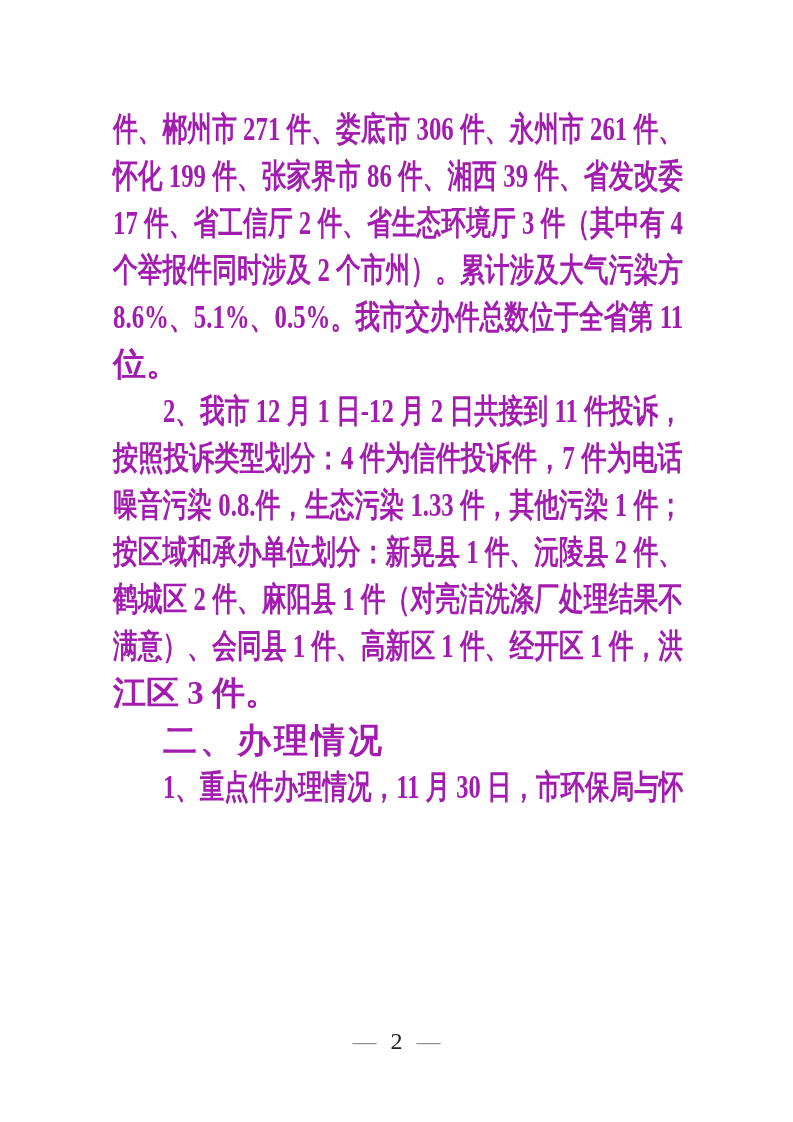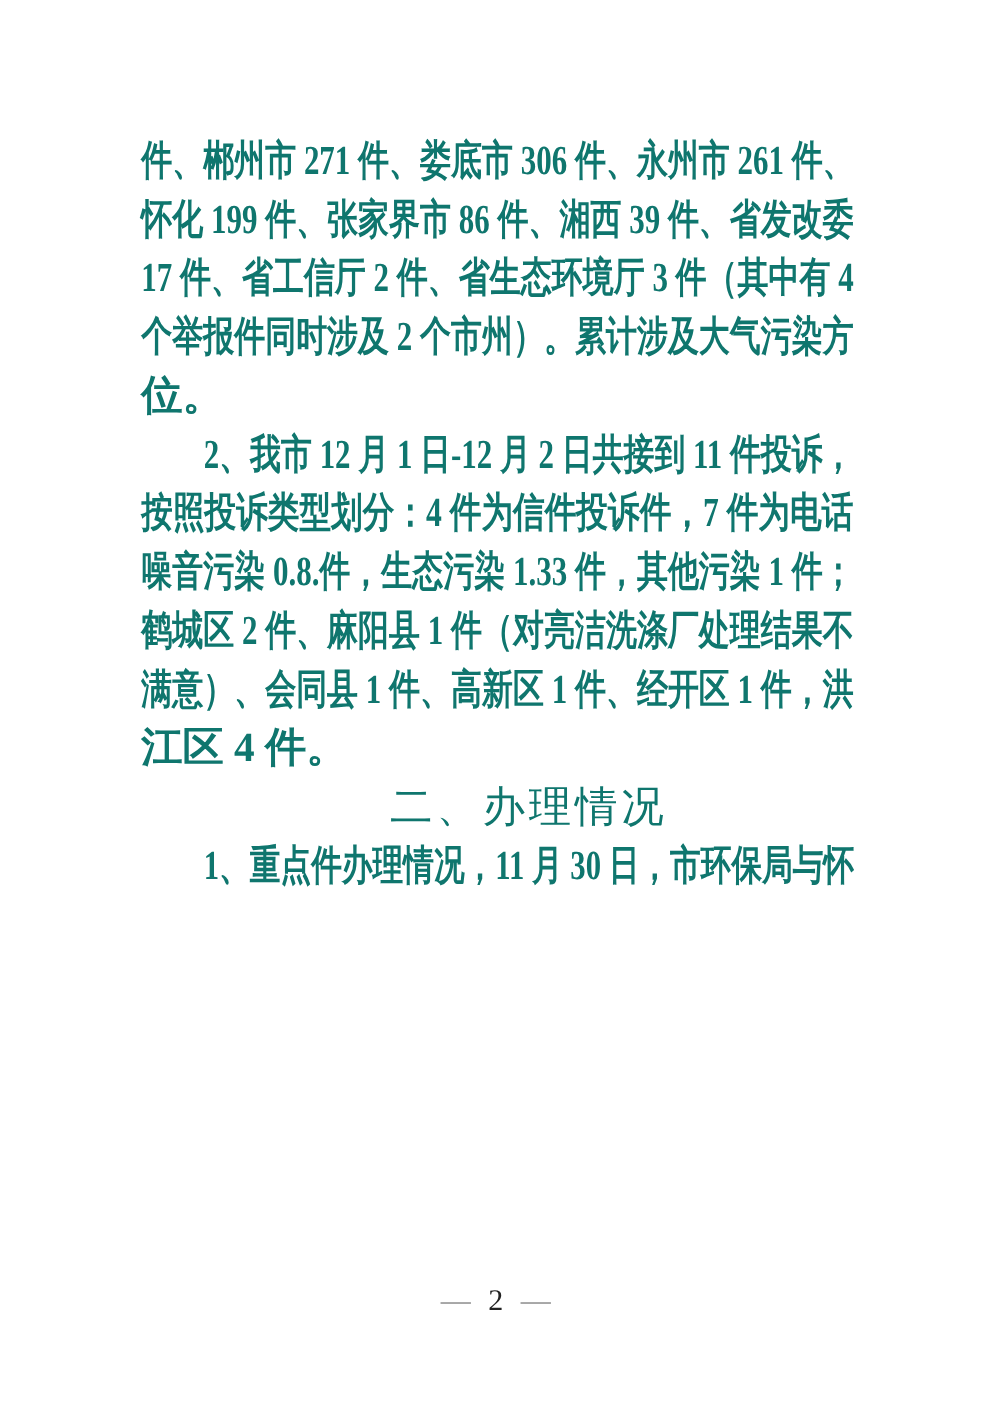--- a/index.html
+++ b/index.html
@@ -20,33 +20,33 @@
     position: absolute;
     left: 113px;
     top: 106px;
     width: 570px;
   }
   .line {
     height: 47px;
     line-height: 47px;
     font-size: 33px;
     font-weight: bold;
-    color: #0f766e;
+    color: #a21caf;
     white-space: nowrap;
     overflow: visible;
   }
   .line .ln {
     display: inline-block;
     white-space: nowrap;
     transform-origin: 0 50%;
   }
-  .line.indent { padding-left: 50px; text-align: center; }
+  .line.indent { padding-left: 50px; }
   .line.heading {
     font-family: "Liberation Sans", "DejaVu Sans", sans-serif;
-    font-weight: 400;
+    font-weight: 700;
     font-size: 34px;
     letter-spacing: 3px;
   }
   .footer {
     position: absolute;
     left: 0;
     top: 1028px;
     width: 100%;
     text-align: center;
     font-size: 24px;
@@ -66,27 +66,29 @@
 </head>
 <body>
 
 <div class="page">
 
   <div class="text-block">
     <div class="line fit"><span class="ln" style="transform: scaleX(0.750988);">件、郴州市 271 件、娄底市 306 件、永州市 261 件、</span></div>
     <div class="line fit"><span class="ln" style="transform: scaleX(0.750988);">怀化 199 件、张家界市 86 件、湘西 39 件、省发改委</span></div>
     <div class="line fit"><span class="ln" style="transform: scaleX(0.750988);">17 件、省工信厅 2 件、省生态环境厅 3 件（其中有 4</span></div>
     <div class="line fit"><span class="ln" style="transform: scaleX(0.750988);">个举报件同时涉及 2 个市州）。累计涉及大气污染方</span></div>
+    <div class="line fit"><span class="ln" style="transform: scaleX(0.752972);">8.6%、5.1%、0.5%。我市交办件总数位于全省第 11</span></div>
     <div class="line"><span class="ln" style="transform: scaleX(1);">位。</span></div>
     <div class="line fit indent"><span class="ln" style="transform: scaleX(0.74928);">2、我市 12 月 1 日-12 月 2 日共接到 11 件投诉，</span></div>
     <div class="line fit"><span class="ln" style="transform: scaleX(0.76716);">按照投诉类型划分：4 件为信件投诉件，7 件为电话</span></div>
     <div class="line fit"><span class="ln" style="transform: scaleX(0.750988);">噪音污染 0.8.件，生态污染 1.33 件，其他污染 1 件；</span></div>
+    <div class="line fit"><span class="ln" style="transform: scaleX(0.750988);">按区域和承办单位划分：新晃县 1 件、沅陵县 2 件、</span></div>
     <div class="line fit"><span class="ln" style="transform: scaleX(0.750988);">鹤城区 2 件、麻阳县 1 件（对亮洁洗涤厂处理结果不</span></div>
     <div class="line fit"><span class="ln" style="transform: scaleX(0.750988);">满意）、会同县 1 件、高新区 1 件、经开区 1 件，洪</span></div>
-    <div class="line"><span class="ln" style="transform: scaleX(1);">江区 4 件。</span></div>
+    <div class="line"><span class="ln" style="transform: scaleX(1);">江区 3 件。</span></div>
     <div class="line heading indent"><span class="ln" style="transform: scaleX(1);">二、办理情况</span></div>
     <div class="line fit indent"><span class="ln" style="transform: scaleX(0.74392);">1、重点件办理情况，11 月 30 日，市环保局与怀</span></div>
   </div>
 
   <div class="footer">
     <span class="dash">—</span><span class="num">2</span><span class="dash">—</span>
   </div>
 
 </div>
 

